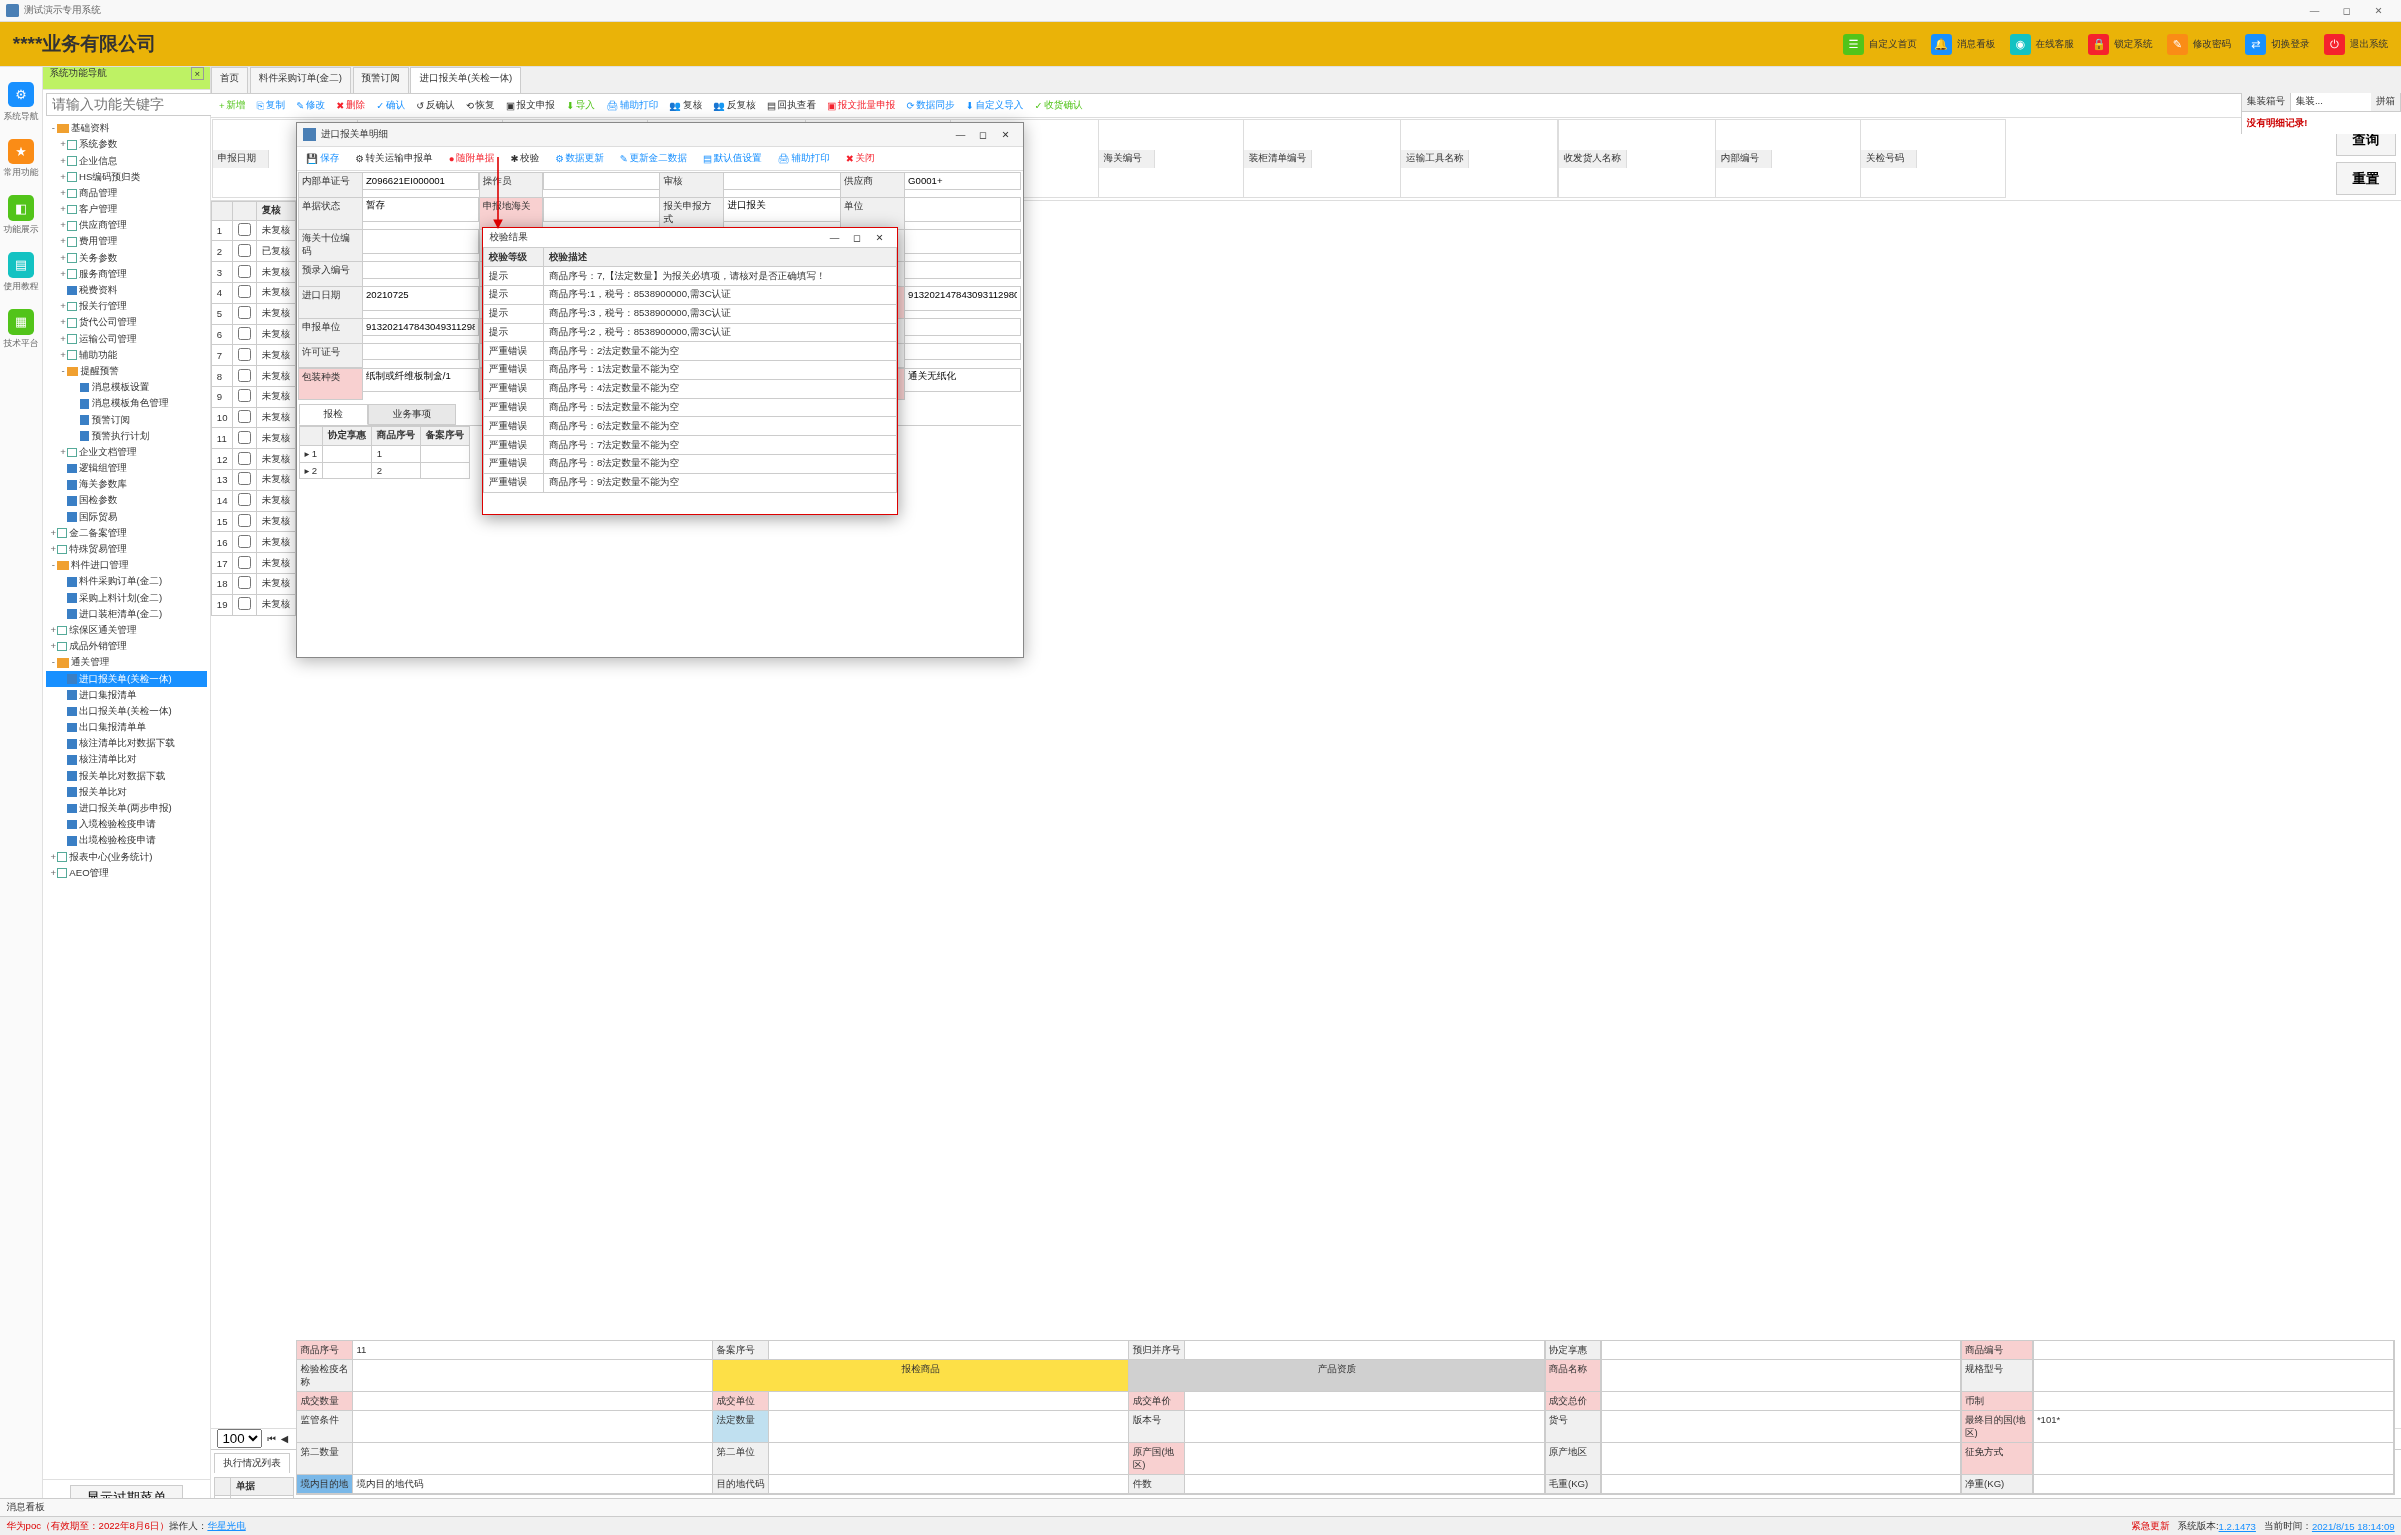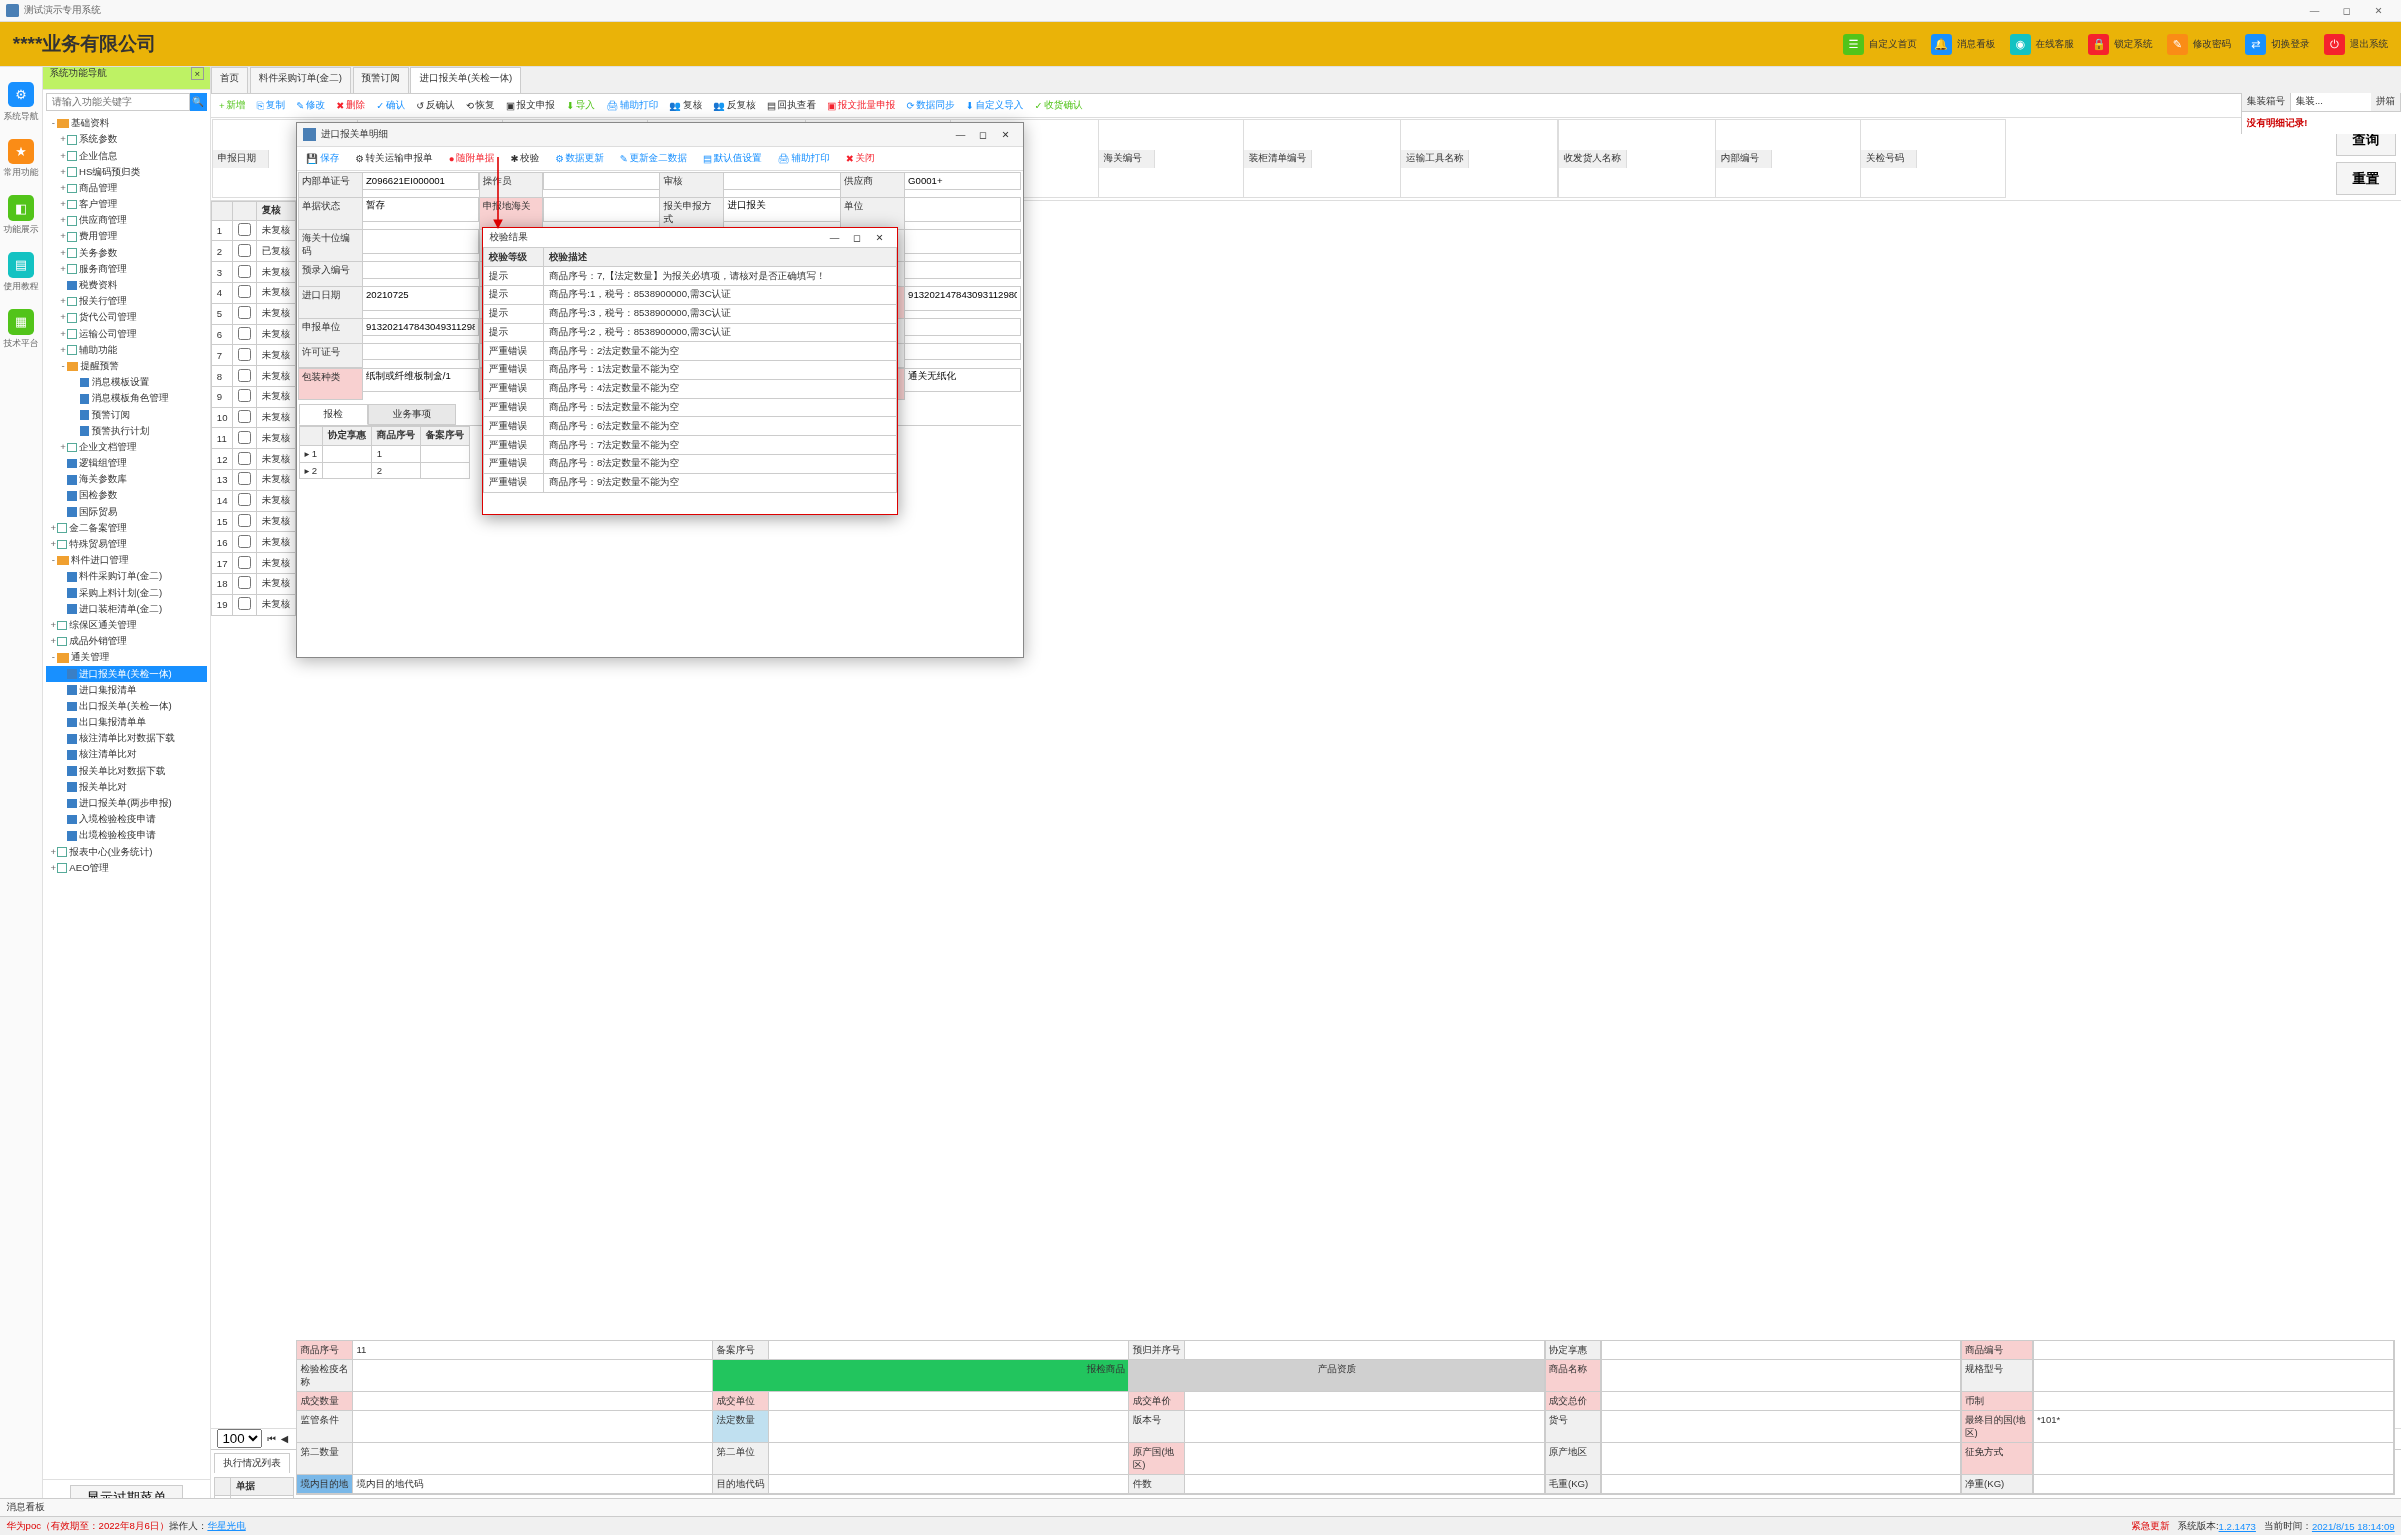--- a/index.html
+++ b/index.html
@@ -17,21 +17,21 @@
 .main { display: flex; height: calc(100vh - 86px); }
 .leftbar { width: 43px; background: #fafafa; border-right: 0.8px solid #e0e0e0; padding-top: 6.4px; }
 .leftbar .item { text-align: center; padding: 8px 3.2px; cursor: pointer; }
 .leftbar .item .ic { width: 25.6px; height: 25.6px; border-radius: 4.8px; margin: 0 auto 3.2px; display: flex; align-items: center; justify-content: center; color: #fff; font-size: 12.8px; }
 .leftbar .item .lbl { font-size: 8.8px; color: #666; }
 .navpanel { width: 168px; background: #fff; border-right: 0.8px solid #e0e0e0; display: flex; flex-direction: column; }
 .navhead { height: 22.4px; display: flex; padding: 0 6.4px; border-bottom: 0.8px solid #e0e0e0; background: #bef264; }
 .navhead span { flex: 1; }
 .navhead .x { width: 12.8px; height: 12.8px; border: 0.8px solid #999; text-align: center; line-height: 11.2px; cursor: pointer; }
 .searchbox { padding: 3.2px; display: flex; }
-.searchbox input { flex: 1; border: 0.8px solid #ccc; padding: 2.4px 4.8px; font-size: 10px; }
+.searchbox input { flex: 1; border: 0.8px solid #ccc; padding: 2.4px 4.8px; font-size: 14px; }
 .searchbox .sbtn { width: 19px; background: #1890ff; color: #fff; text-align: center; line-height: 17.6px; cursor: pointer; }
 .tree { flex: 1; overflow-y: auto; padding: 1.6px 3.2px; font-size: 9.6px; }
 .tree .node { padding: 1.6px 0 1.6px 3.2px; cursor: pointer; white-space: nowrap; }
 .tree .node.sel { background: #1890ff; color: #fff; }
 .tree .exp { display: inline-block; width: 8px; text-align: center; color: #666; }
 .tree .fico { display: inline-block; width: 11.2px; height: 9.6px; background: #f0a030; margin-right: 2.4px; vertical-align: middle; }
 .tree .dico { display: inline-block; width: 9.6px; height: 9.6px; border: 0.8px solid #5a9; margin-right: 2.4px; vertical-align: middle; }
 .tree .pico { display: inline-block; width: 9.6px; height: 9.6px; background: #3a7fc5; margin-right: 2.4px; vertical-align: middle; }
 .tree .ind1 { padding-left: 12.8px; } .tree .ind2 { padding-left: 25.6px; }
 .navfoot { padding: 4.8px; text-align: center; border-top: 0.8px solid #e0e0e0; }
@@ -575,21 +575,21 @@
       <div class="l ">备案序号</div>
       <div class="v"></div>
       <div class="l ">预归并序号</div>
       <div class="v"></div>
       <div class="l ">协定享惠</div>
       <div class="v"></div>
       <div class="l req">商品编号</div>
       <div class="v"></div>
       <div class="l ">检验检疫名称</div>
       <div class="v"></div>
-      <div class="l" style="background:#22c55e;text-align:right;grid-column:span 2">报检商品</div>
+      <div class="l" style="background:#fde047;text-align:center;grid-column:span 2">报检商品</div>
       <div class="l" style="background:#d0d0d0;text-align:center;grid-column:span 2">产品资质</div>
       <div class="l req">商品名称</div>
       <div class="v"></div>
       <div class="l ">规格型号</div>
       <div class="v"></div>
       <div class="l req">成交数量</div>
       <div class="v"></div>
       <div class="l req">成交单位</div>
       <div class="v"></div>
       <div class="l req">成交单价</div>

